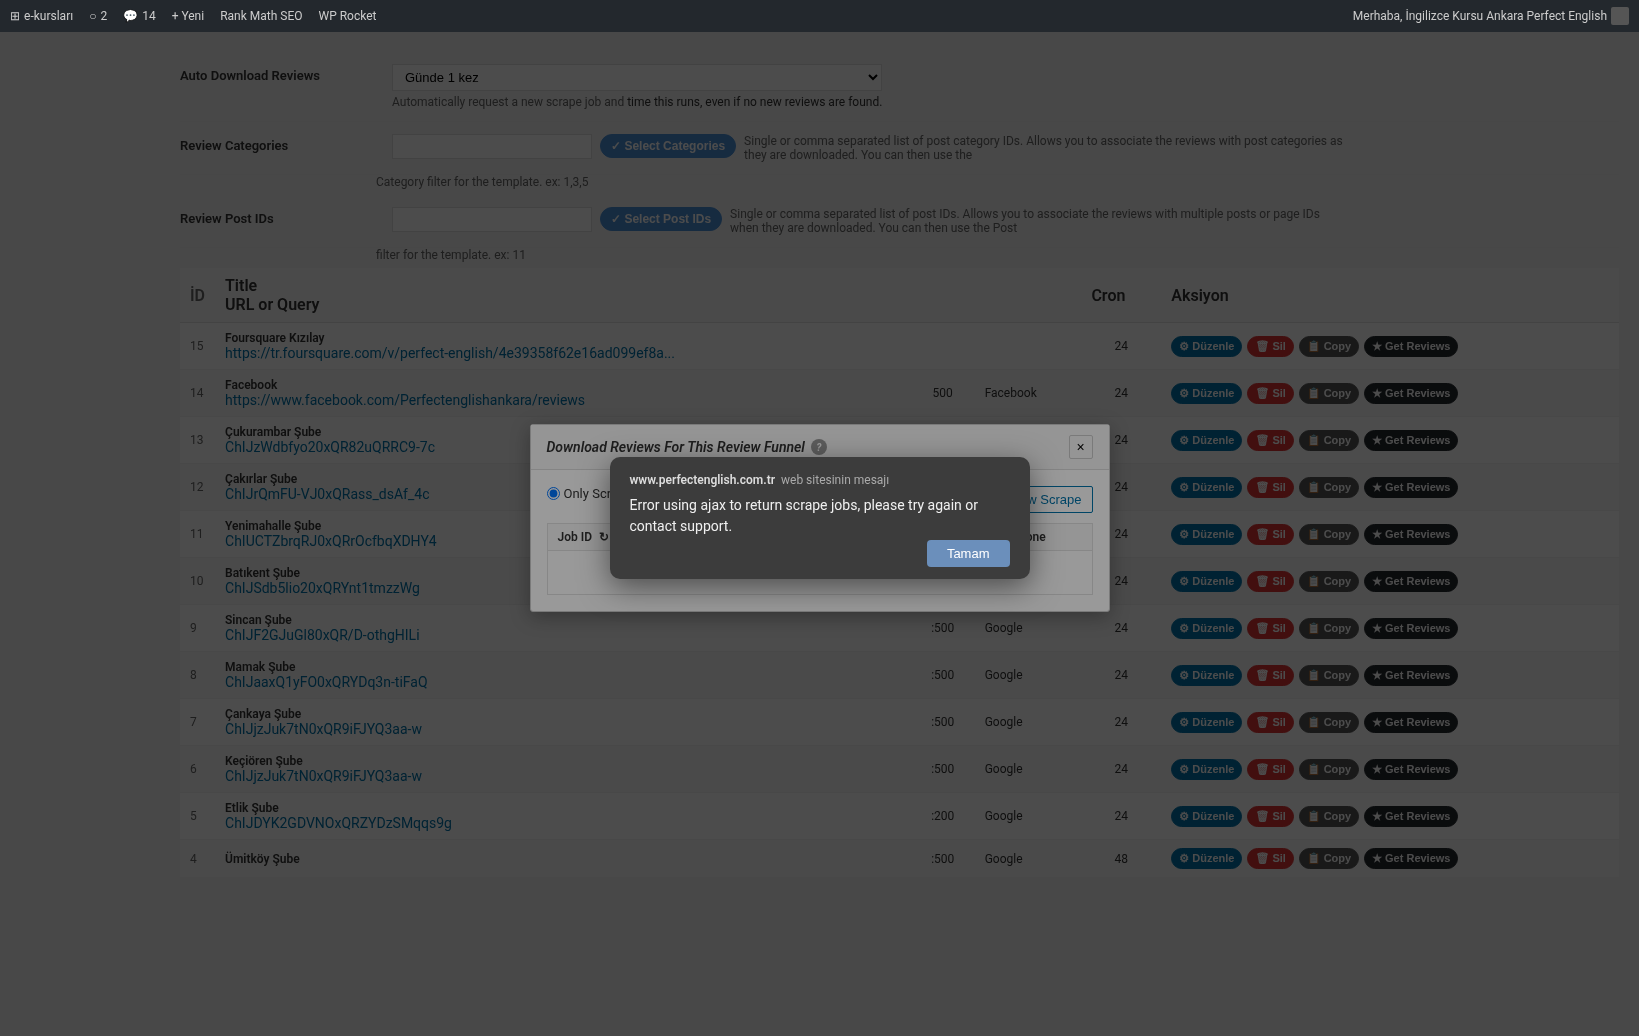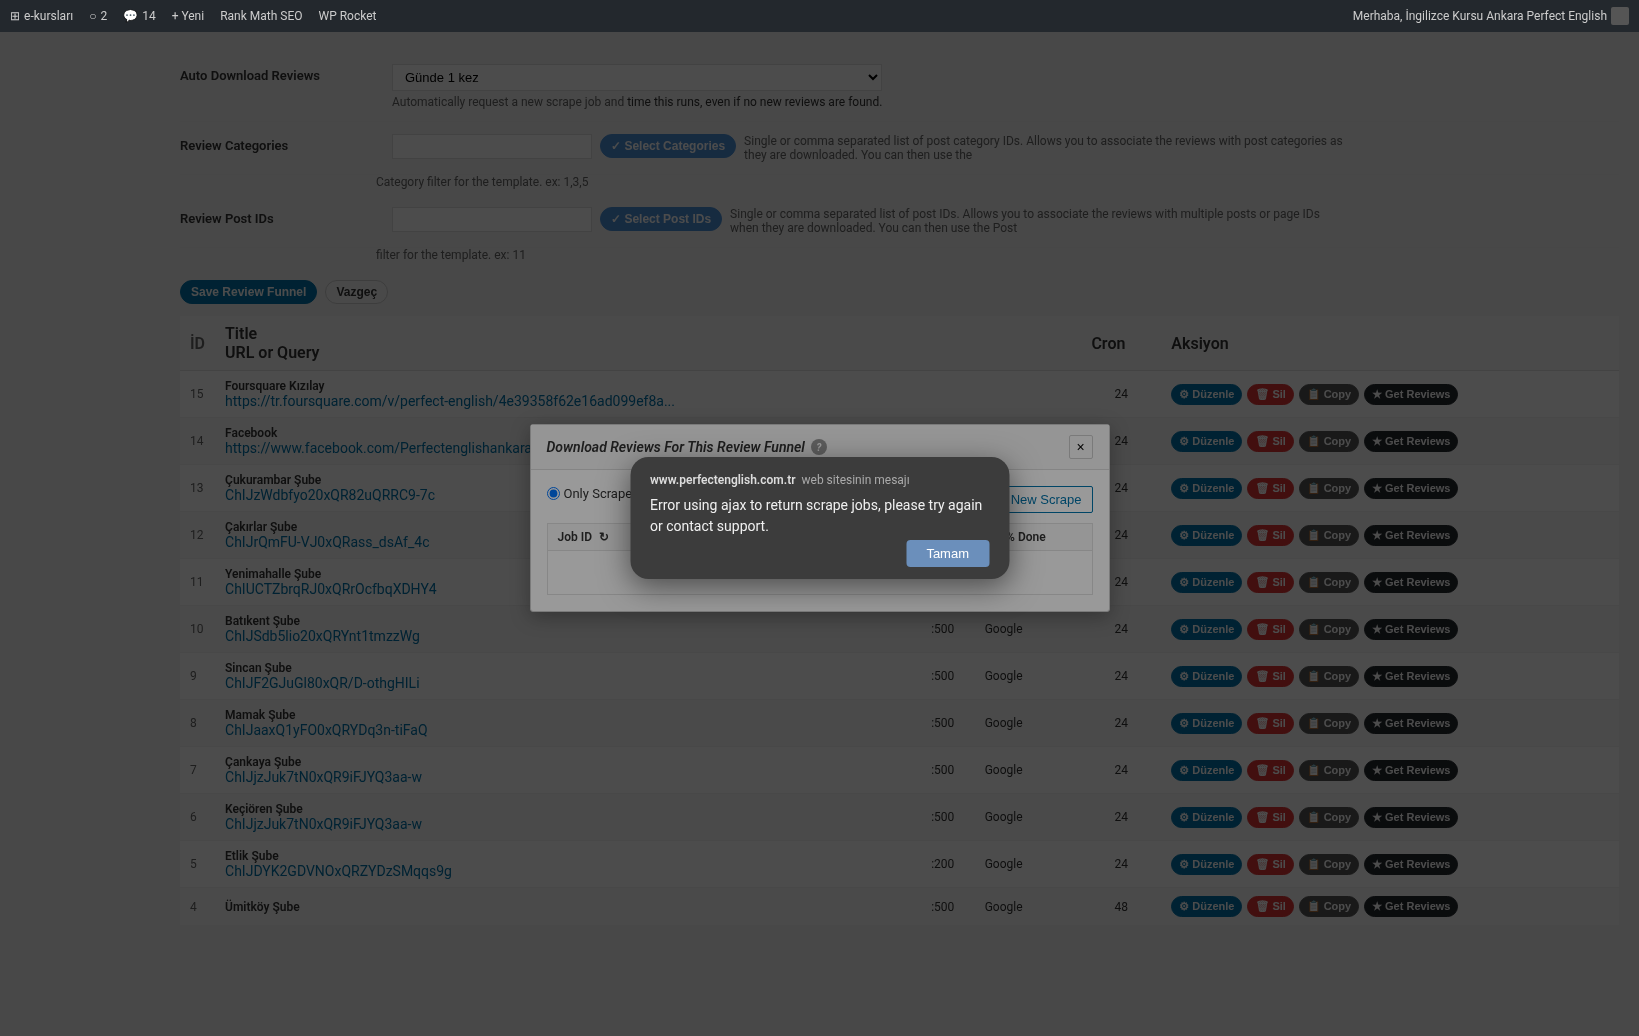--- a/index.html
+++ b/index.html
@@ -190,23 +190,23 @@
       background: rgba(0,0,0,0.4);
       z-index: 2000;
     }
     .alert-dialog {
       position: fixed;
       top: 50%;
       left: 50%;
       transform: translate(-50%, -50%);
       background: #3c3c3c;
       color: #f0f0f0;
-      border-radius: 18px;
+      border-radius: 10px;
       z-index: 2001;
-      width: 379px;
+      width: 420px;
       padding: 16px 20px 12px;
       box-shadow: 0 8px 30px rgba(0,0,0,0.5);
     }
     .alert-title-bar {
       font-size: 12px;
       color: #aaa;
       margin-bottom: 8px;
       display: flex;
       align-items: center;
       gap: 6px;
@@ -356,24 +356,20 @@
   <div class="form-row">
     <div class="form-label">Review Post IDs</div>
     <div class="form-control" style="flex-direction:row;align-items:flex-start;gap:8px;">
       <input type="text" style="width: 200px;">
       <button class="btn btn-blue">✓ Select Post IDs</button>
       <span class="description" style="max-width:600px;">Single or comma separated list of post IDs. Allows you to associate the reviews with multiple posts or page IDs when they are downloaded. You can then use the Post</span>
     </div>
   </div>
   <div style="margin-left:196px; font-size:12px; color:#666; margin-bottom:6px;">filter for the template. ex: 11</div>
 
-  <div class="btn-row">
-    <button class="btn btn-primary">Save Review Funnel</button>
-    <button class="btn">Vazgeç</button>
-  </div>
 
   <table class="review-table">
     <thead>
       <tr>
         <th class="id-col">İD</th>
         <th class="title-col">
           <div>Title</div>
           <div>URL or Query</div>
         </th>
         <th class="num-col"></th>

